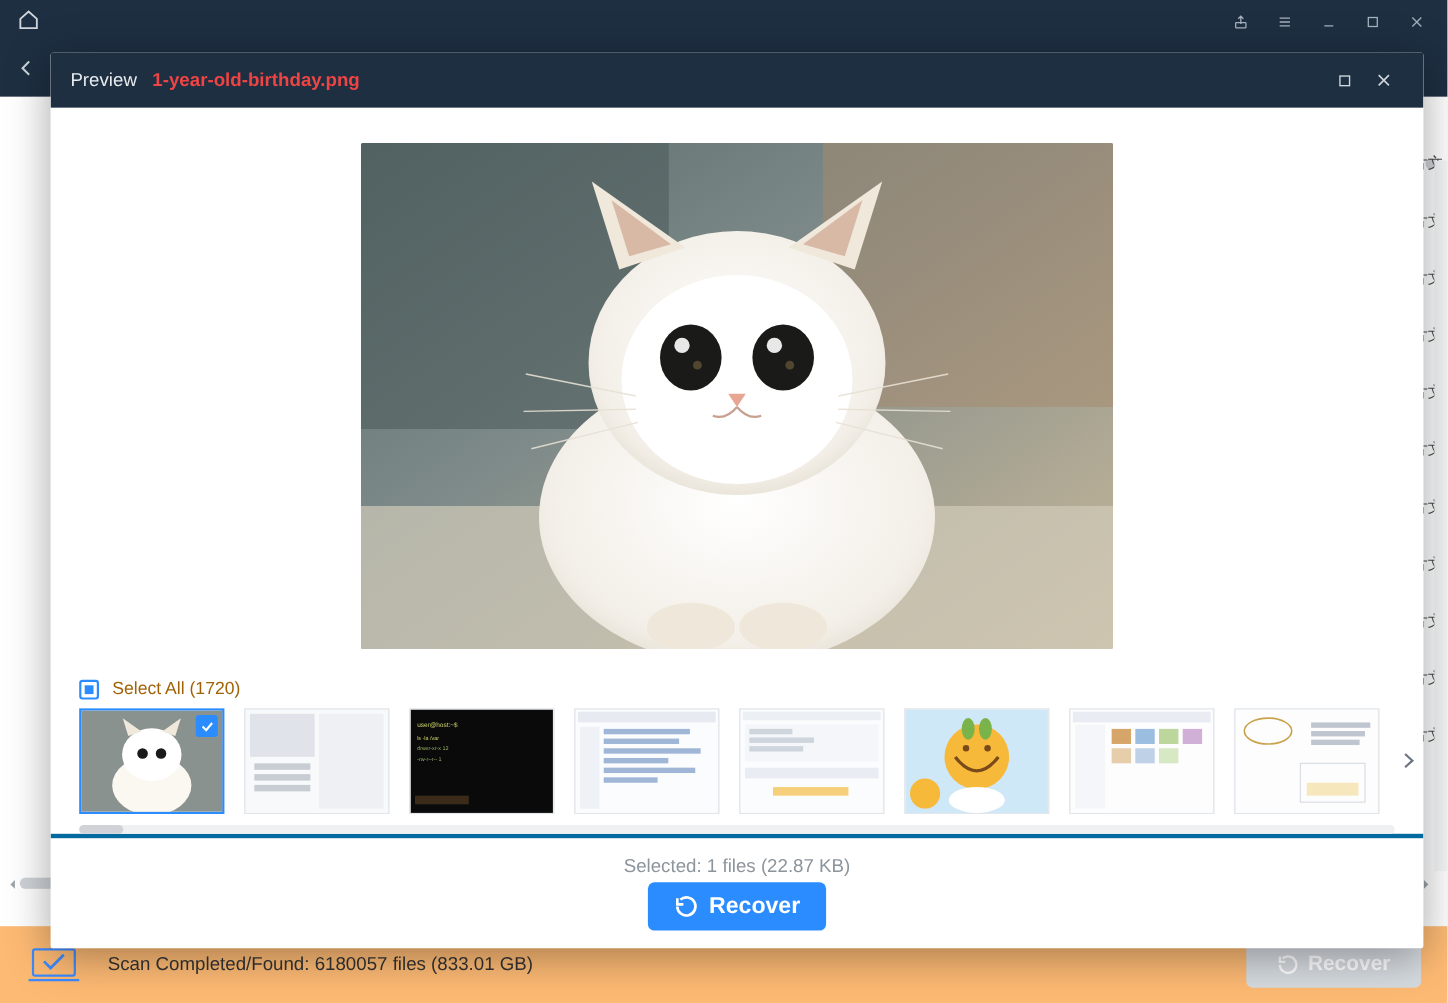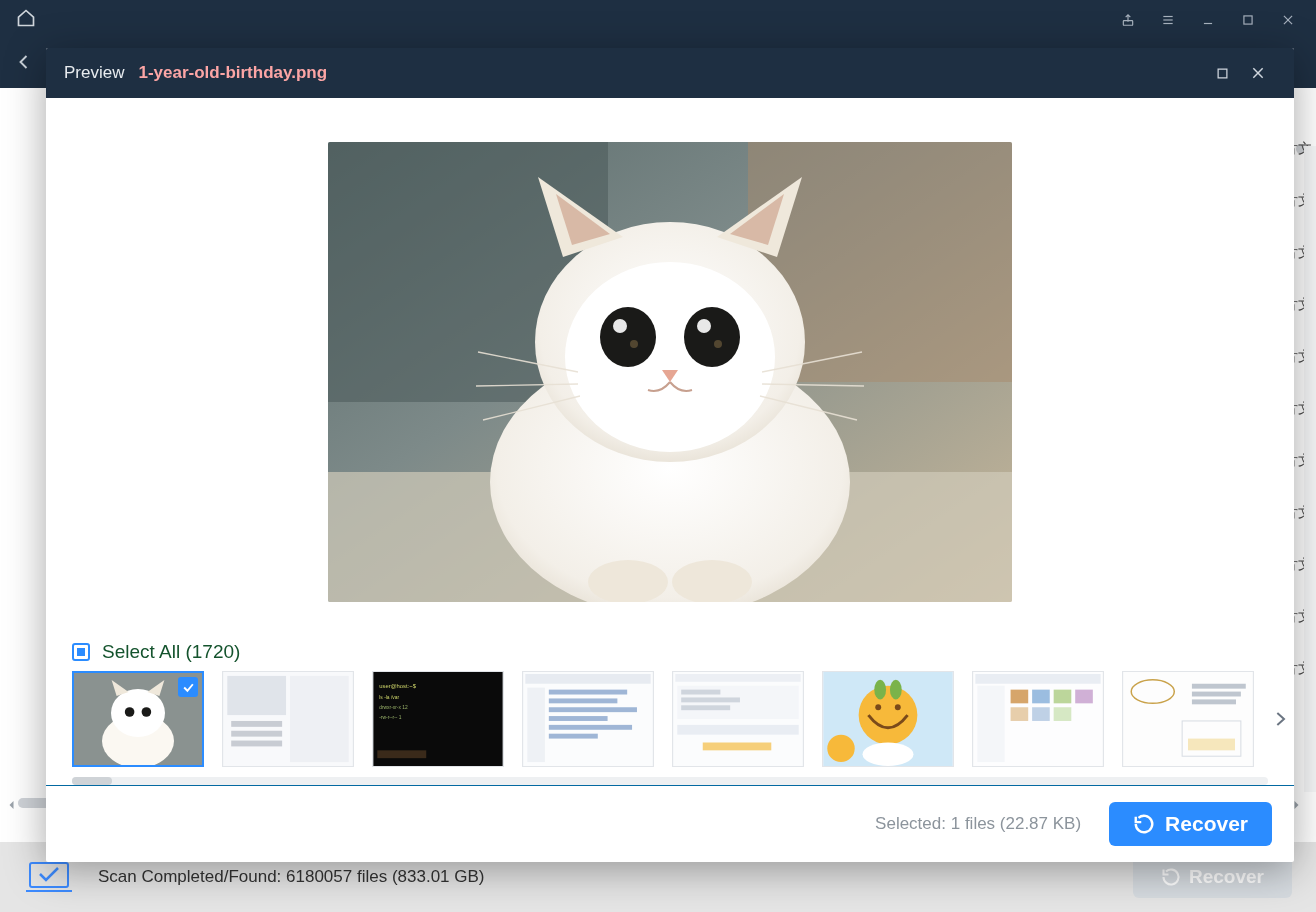--- a/index.html
+++ b/index.html
@@ -21,52 +21,52 @@
 .bg-list { position: absolute; right: 0; top: 52px; width: 32px; display: flex; flex-direction: column; gap: 32px; color: #4a4a4a; font-size: 14px; white-space: nowrap; overflow: hidden; }
 .bg-list .row { height: 20px; }
 .bg-scrollbar { position: absolute; left: 6px; bottom: 104px; right: 14px; height: 10px; background: transparent; display: flex; align-items: center; }
 .bg-scroll-left, .bg-scroll-right { width: 12px; height: 12px; color: #9aa2aa; }
 .bg-scroll-track { flex: 1; height: 10px; background: #f0f1f3; border-radius: 5px; position: relative; }
 .bg-scroll-thumb { position: absolute; left: 0; width: 180px; height: 10px; background: #cfd3d8; border-radius: 5px; }
 .bg-right-scroll { position: absolute; right: 0; top: 58px; width: 12px; bottom: 120px; background: #f6f7f8; }
 .bg-close-dot { position: absolute; right: 10px; top: 56px; width: 10px; height: 10px; border-radius: 50%; background: #d0d3d7; }
 
 
-.bg-footer { position: absolute; left: 0; right: 0; bottom: 0; height: 70px; display: flex; align-items: center; padding: 0 24px; background: #e5e5e5; }
+.bg-footer { position: absolute; left: 0; right: 0; bottom: 0; height: 70px; display: flex; align-items: center; padding: 0 24px; background: #fdba74; }
 .bg-footer .scan-icon { width: 50px; height: 36px; margin-right: 24px; display: flex; align-items: center; justify-content: center; }
 .bg-footer .scan-text { color: #333; font-size: 17px; }
 .bg-footer .spacer { flex: 1; }
 .bg-footer .recover-bg-btn { background: #d6dbe0; color: #fff; border: none; border-radius: 6px; padding: 10px 28px; font-size: 19px; font-weight: 600; display: flex; align-items: center; gap: 8px; }
 
 
 .preview-modal { position: absolute; top: 48px; left: 34px; width: 1248px; height: 814px; background: #fff; box-shadow: 0 8px 40px rgba(0,0,0,0.35); display: flex; flex-direction: column; border-radius: 2px; overflow: hidden; margin-left: 12px; }
 .preview-header { background: #1e2f42; height: 50px; display: flex; align-items: center; padding: 0 18px; color: #e8ecef; }
 .preview-header .title { font-size: 17px; color: #e8ecef; }
-.preview-header .fname { margin-left: 14px; font-size: 17px; font-weight: 600; color: #fca5a5; }
+.preview-header .fname { margin-left: 14px; font-size: 17px; font-weight: 600; color: #ef4444; }
 .preview-header .spacer { flex: 1; }
 .preview-header .hbtn { width: 36px; height: 36px; display: flex; align-items: center; justify-content: center; color: #cfd6dd; cursor: pointer; }
 
 .preview-body { flex: 1; display: flex; align-items: center; justify-content: center; background: #fff; padding: 22px 0 10px; }
 .preview-image { width: 684px; height: 460px; border-radius: 2px; overflow: hidden; }
 
 .select-row { display: flex; align-items: center; padding: 8px 26px 8px 26px; gap: 12px; }
 .select-row .chk { width: 18px; height: 18px; border: 2px solid #2b8cff; border-radius: 3px; display: flex; align-items: center; justify-content: center; }
 .select-row .chk .inner { width: 8px; height: 8px; background: #2b8cff; }
-.select-row .label { font-size: 19px; color: #14532d; }
+.select-row .label { font-size: 16px; color: #a16207; }
 
 .thumbs-row { display: flex; align-items: center; padding: 0 20px 4px 26px; gap: 18px; position: relative; }
 .thumb { width: 132px; height: 96px; background: #eef1f4; position: relative; border: 1px solid #e2e5e9; }
 .thumb.selected { border: 2px solid #2b8cff; }
 .thumb .check-badge { position: absolute; top: 4px; right: 4px; width: 20px; height: 20px; background: #2b8cff; border-radius: 3px; display: flex; align-items: center; justify-content: center; color: #fff; }
 .nav-next { position: absolute; right: 6px; top: 50%; transform: translateY(-50%); color: #6b7582; cursor: pointer; }
 
 .thumbs-scroll { margin: 6px 26px 0; height: 8px; background: #eef0f2; border-radius: 4px; position: relative; }
 .thumbs-scroll .thumb-sb { position: absolute; left: 0; width: 40px; height: 8px; background: #cfd3d7; border-radius: 4px; }
 
-.preview-footer { border-top: 1px solid #0369a1; padding: 16px 22px; display: flex; align-items: center; justify-content: flex-end; gap: 28px; }
+.preview-footer { border-top: 4px solid #0369a1; padding: 16px 22px; display: flex; align-items: center; justify-content: flex-end; gap: 4px; flex-direction: column; }
 .preview-footer .status { color: #8c949c; font-size: 17px; }
 .recover-btn { background: #2b8cff; color: #fff; border: none; border-radius: 6px; padding: 10px 24px; font-size: 21px; font-weight: 700; display: flex; align-items: center; gap: 10px; cursor: pointer; }
 .recover-btn svg { width: 22px; height: 22px; }
 
 
 .cat-svg { width: 100%; height: 100%; display: block; }
 </style>
 </head>
 <body>
 

